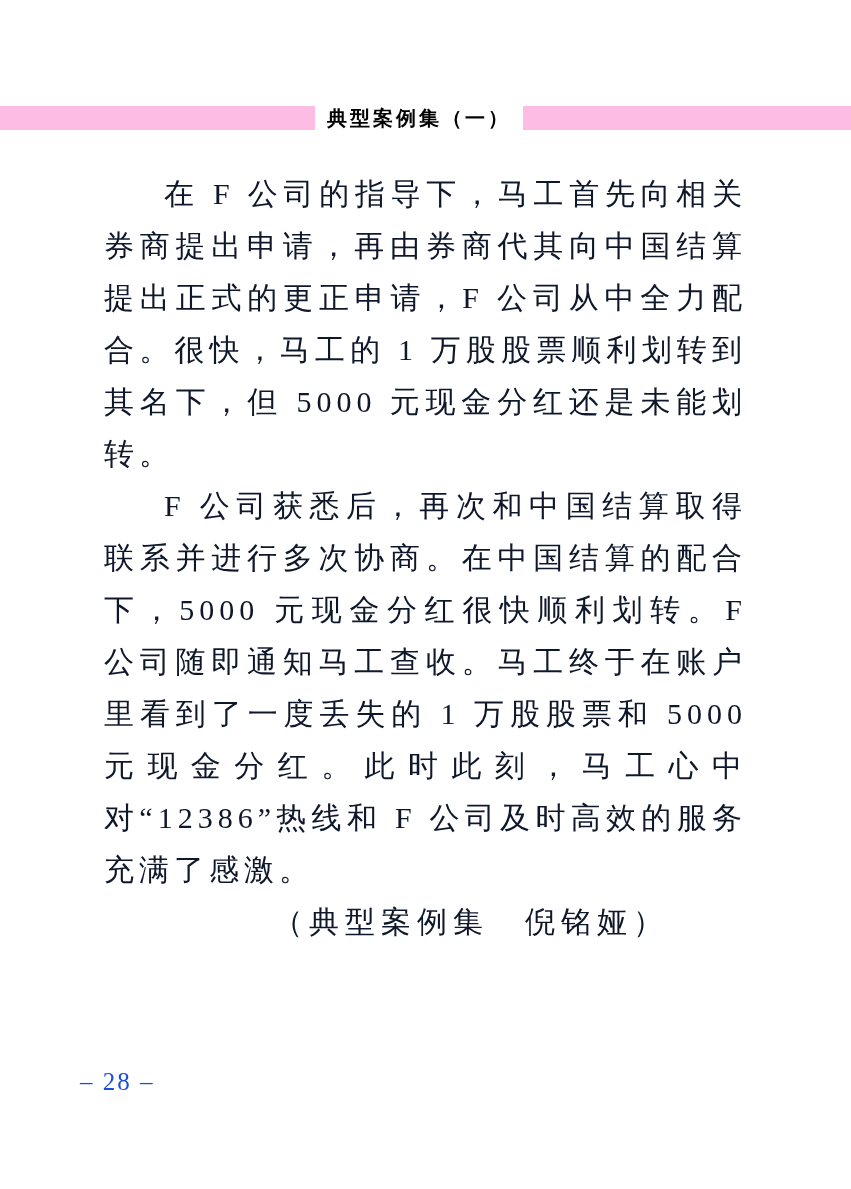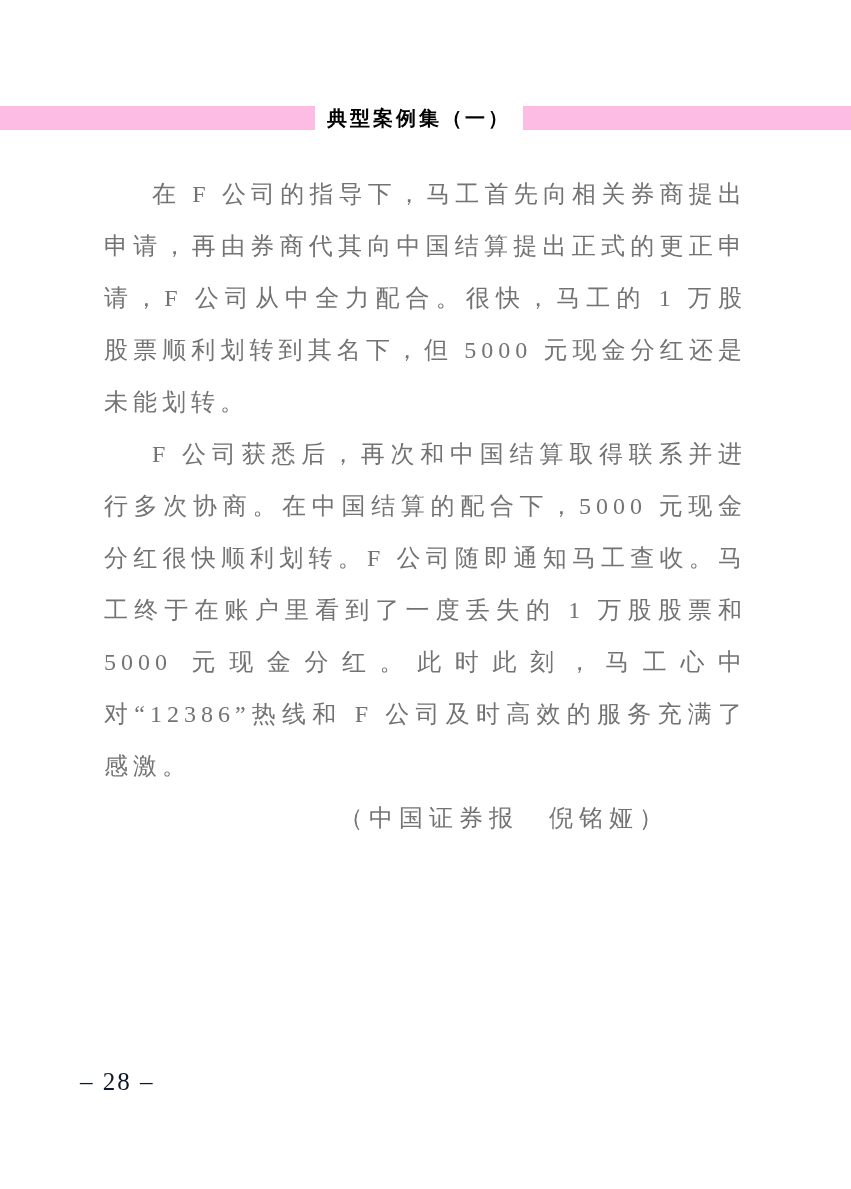--- a/index.html
+++ b/index.html
@@ -42,59 +42,59 @@
     font-weight: bold;
     letter-spacing: 3px;
     color: #000000;
   }
   
   .body-text {
     position: absolute;
     top: 168px;
     left: 104px;
     width: 643px;
-    font-size: 24px;
+    font-size: 30px;
     line-height: 52px;
     letter-spacing: 5px;
     text-align: justify;
     text-justify: inter-character;
-    color: #737373;
+    color: #0f172a;
   }
   .body-text p {
     margin: 0;
     text-indent: 2em;
   }
   .citation {
     text-indent: 0 !important;
     text-align: right;
     padding-right: 78px;
     letter-spacing: 6px;
   }
   
   .page-number {
     position: absolute;
     left: 80px;
     top: 1068px;
     font-size: 25px;
     letter-spacing: 2px;
-    color: #0f172a;
+    color: #1d4ed8;
   }
 </style>
 </head>
 <body>
 
 <div class="page">
 
   <div class="header-band">
     <div class="band-seg-left" style="background-color: rgb(252, 188, 227);"></div>
     <div class="band-title">典型案例集（一）</div>
     <div class="band-seg-right" style="background-color: rgb(252, 188, 227);"></div>
   </div>
 
   <div class="body-text">
     <p>在 F 公司的指导下，马工首先向相关券商提出申请，再由券商代其向中国结算提出正式的更正申请，F 公司从中全力配合。很快，马工的 1 万股股票顺利划转到其名下，但 5000 元现金分红还是未能划转。</p>
     <p>F 公司获悉后，再次和中国结算取得联系并进行多次协商。在中国结算的配合下，5000 元现金分红很快顺利划转。F 公司随即通知马工查收。马工终于在账户里看到了一度丢失的 1 万股股票和 5000 元现金分红。此时此刻，马工心中对“12386”热线和 F 公司及时高效的服务充满了感激。</p>
-    <p class="citation">（中国证券报　倪铭娅）</p>
+    <p class="citation">（典型案例集　倪铭娅）</p>
   </div>
 
   <div class="page-number">– 28 –</div>
 
 </div>
 
 </body></html>

